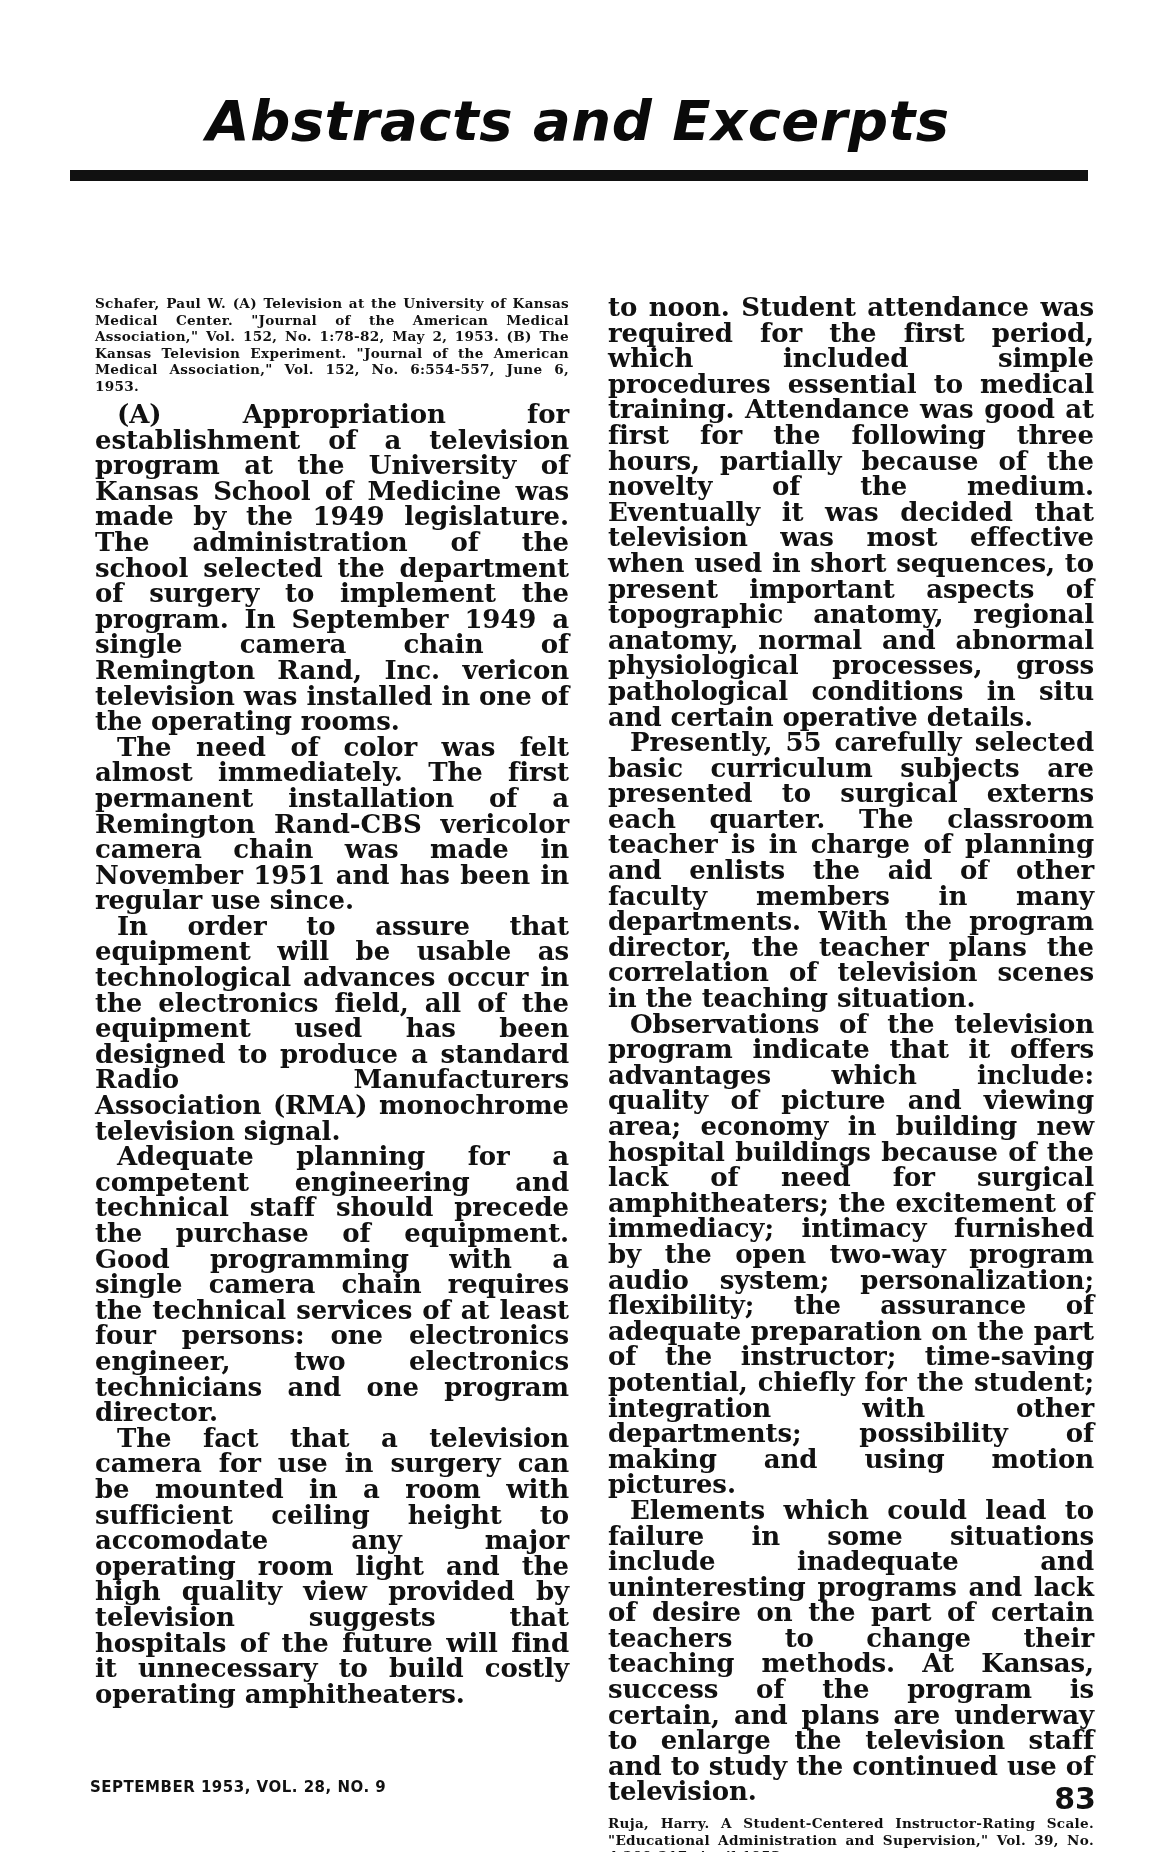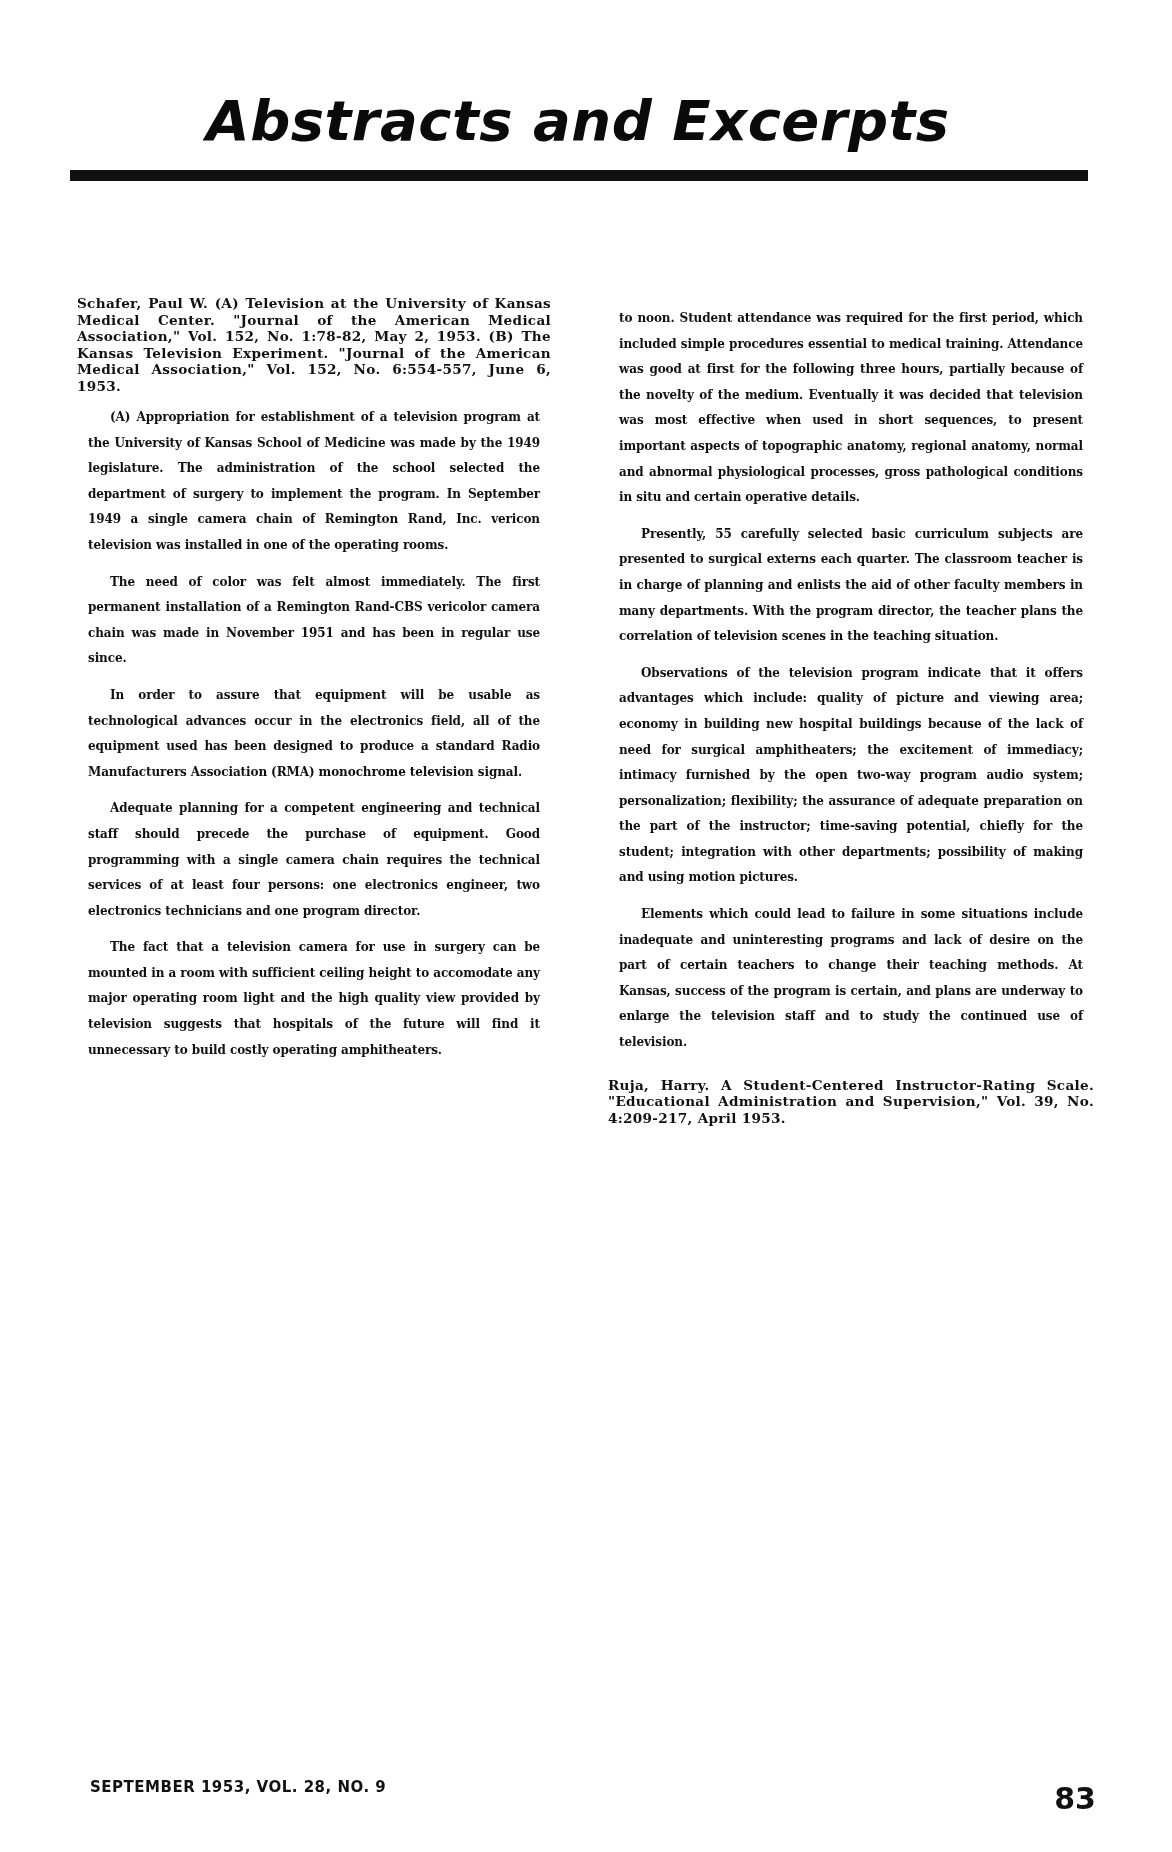--- a/index.html
+++ b/index.html
@@ -15,32 +15,32 @@
     font-weight: bold; font-style: italic;
     font-size: 56px; letter-spacing: 0.5px; color: #0a0a0a;
   }
   .title-rule {
     position: absolute; left: 70px; width: 1018px; top: 170px; height: 11px;
     background: #111111;
   }
   .column {
     position: absolute; top: 295px; width: 474px;
   }
-  .col-left { left: 77px; }
+  .col-left { left: 95px; }
   .col-right { left: 608px; width: 486px; }
   .citation {
     font-family: "DejaVu Serif", "Liberation Serif", serif;
     font-weight: bold; font-size: 13.6px; line-height: 16.5px;
     text-align: justify; letter-spacing: 0.3px;
     margin: 0 0 8px 0;
   }
   .citation .ctitle { font-weight: 900; }
   p.para {
-    margin: 11px;
-    font-size: 12px; line-height: 25.6px;
+    margin: 0;
+    font-size: 26px; line-height: 25.6px;
     font-weight: bold; text-align: justify;
     text-indent: 22px; letter-spacing: -0.1px;
   }
   p.para.cont { text-indent: 0; }
   .spacer { height: 10px; }
   .footer-left {
     position: absolute; left: 90px; top: 1778px;
     font-family: "DejaVu Sans", "Liberation Sans", sans-serif;
     font-weight: bold; font-size: 15px; letter-spacing: 0.5px;
   }

